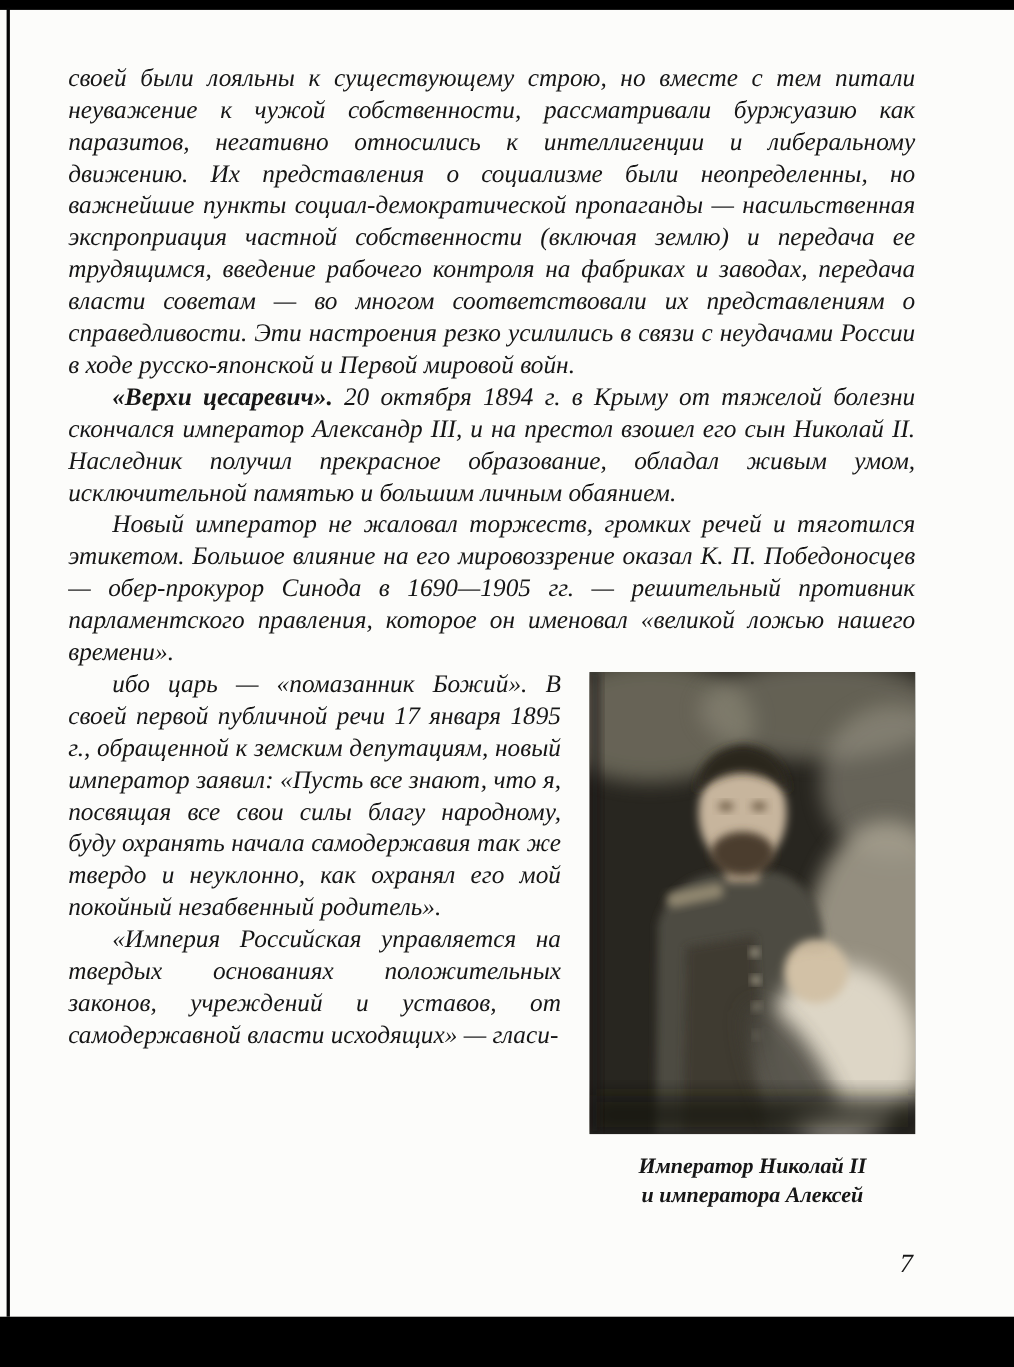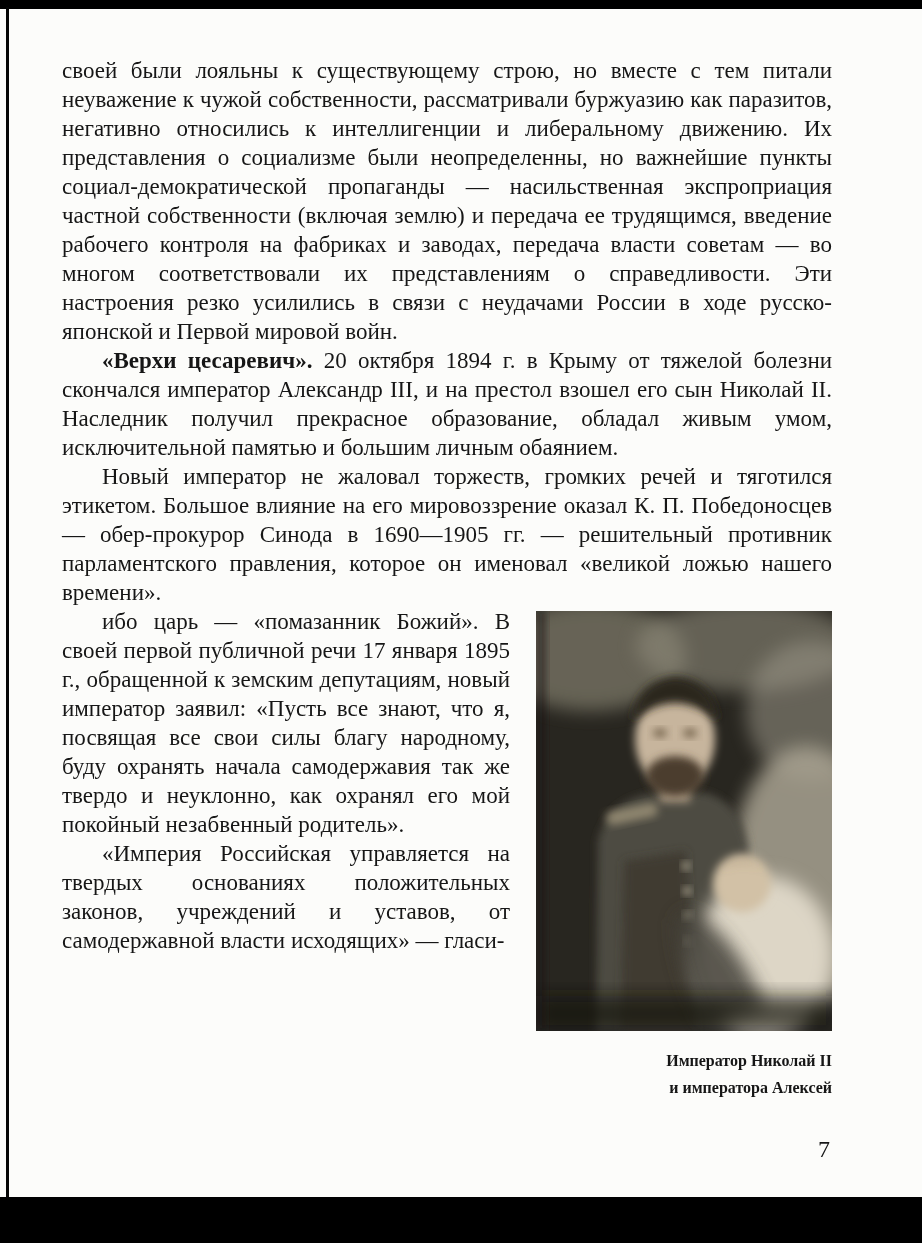--- a/index.html
+++ b/index.html
@@ -3,20 +3,21 @@
 <meta charset="utf-8">
 <style>
   html,body{margin:0;padding:0;background:#dcdcdc;}
   .page{
     position:relative;
     width:922px;height:1243px;
     background:#fcfcfa;
     overflow:hidden;
     font-family:"Liberation Serif", serif;
     color:#161616;
+    font-style:italic;
   }
   .scan-top{position:absolute;top:0;left:0;width:922px;height:9px;background:#000;}
   .scan-left{position:absolute;top:7px;left:6px;width:3px;height:1190px;background:#050505;}
   .scan-bottom{position:absolute;bottom:0;left:0;width:922px;height:46px;background:#000;}
 
   .content{
     position:absolute;
     left:62px;top:56px;width:770px;
     font-size:23px;line-height:29px;
     text-align:justify;
@@ -30,23 +31,23 @@
     margin:4px 0 24px 26px;
     display:block;
     text-indent:0;
     text-align:left;
   }
   .figure svg{display:block;width:296px;height:420px;background:#262420;}
   .caption{
     display:block;
     margin-top:16px;
     font-weight:bold;
-    font-size:16px;
+    font-size:20px;
     line-height:27px;
-    text-align:right;
+    text-align:center;
   }
   .caption span{display:block;}
 
   .page-number{
     position:absolute;
     top:1136px;right:92px;
     font-size:24px;
   }
 </style>
 </head>

